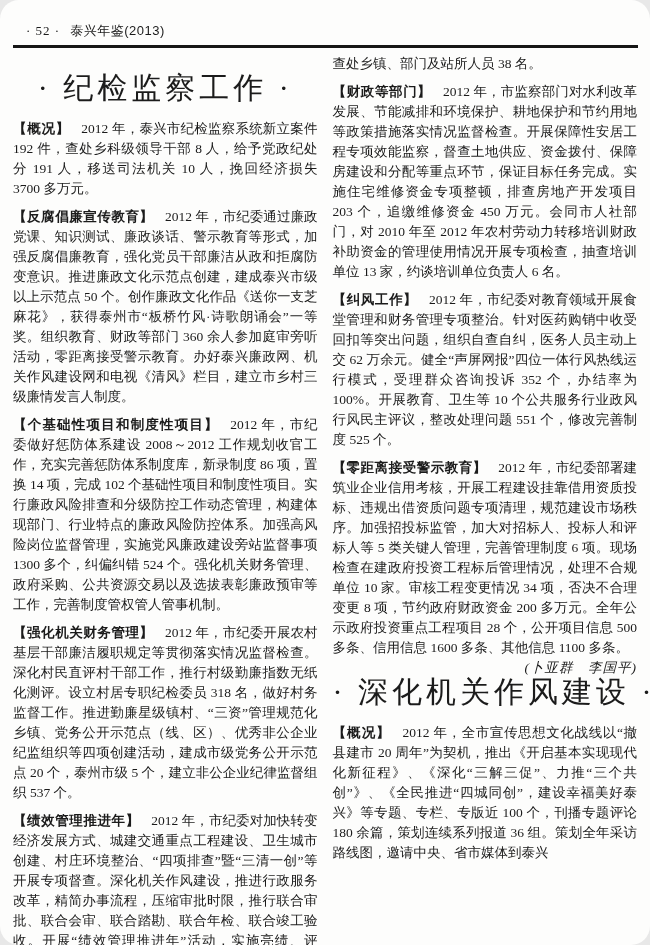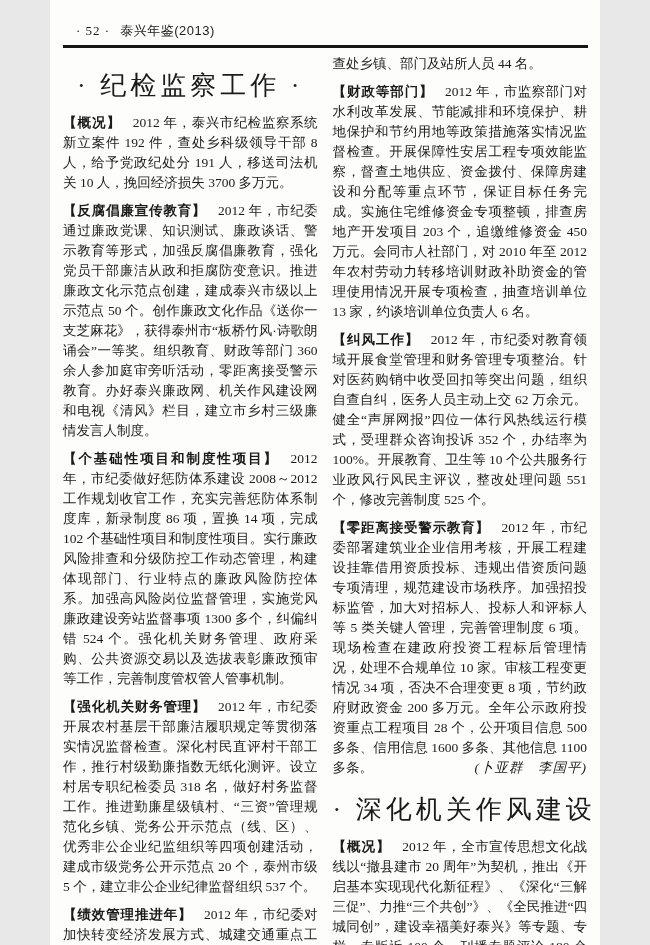--- a/index.html
+++ b/index.html
@@ -1,24 +1,25 @@
 <!DOCTYPE html>
 <html><head>
 <meta charset="utf-8">
 <style>
   html, body { margin: 0; padding: 0; background: #e8e8e8; }
   .page {
     position: relative;
-    width: 550px;
+    width: 650px;
     height: 945px;
     margin: 0 auto;
     background: #fdfdfc;
     color: #1b1b1b;
     overflow: hidden;
     font-family: "Liberation Serif", "DejaVu Serif", serif;
+    border-radius: 19px;
   }
   .page-header {
     display: flex;
     align-items: baseline;
     gap: 10px;
     padding: 9px 0 0 26px;
     font-size: 13px;
     letter-spacing: 1px;
   }
   .page-header .book-title {
@@ -31,21 +32,21 @@
     border-top: 3px solid #161616;
     margin: 5px 12px 0 13px;
   }
   .columns {
     display: flex;
     gap: 15px;
     padding: 6px 13px 0 13px;
   }
   .col { flex: 1 1 0; min-width: 0; }
   .section-title {
-    font-size: 26px;
+    font-size: 30px;
     font-weight: 500;
     text-align: center;
     letter-spacing: 4px;
     margin: 14px 0 10px 0;
     white-space: nowrap;
   }
   .para {
     margin: 0 0 8px 0;
     font-size: 13.5px;
     line-height: 20px;
@@ -98,21 +99,21 @@
         <span class="head">【强化机关财务管理】</span><span>2012 年，市纪委开展农村基层干部廉洁履职规定等贯彻落实情况监督检查。深化村民直评村干部工作，推行村级勤廉指数无纸化测评。设立村居专职纪检委员 318 名，做好村务监督工作。推进勤廉星级镇村、“三资”管理规范化乡镇、党务公开示范点（线、区）、优秀非公企业纪监组织等四项创建活动，建成市级党务公开示范点 20 个，泰州市级 5 个，建立非公企业纪律监督组织 537 个。</span>
       </p>
 
       <p class="para">
         <span class="head">【绩效管理推进年】</span><span>2012 年，市纪委对加快转变经济发展方式、城建交通重点工程建设、卫生城市创建、村庄环境整治、“四项排查”暨“三清一创”等开展专项督查。深化机关作风建设，推进行政服务改革，精简办事流程，压缩审批时限，推行联合审批、联合会审、联合踏勘、联合年检、联合竣工验收。开展“绩效管理推进年”活动，实施亮绩、评绩、比绩、核绩。推出机关部门服务品牌 162 个，实名挂牌服务重点项目 50 个。建立重大项目督查约谈、行政效能投诉处理、慢作为治理等制度，加大明查暗访力度，整治不作为、乱作为、慢作为，</span>
       </p>
     </section>
 
     <section class="col">
       <p class="para">
-        <span>查处乡镇、部门及站所人员 44 名。</span>
+        <span>查处乡镇、部门及站所人员 38 名。</span>
       </p>
 
 
       <p class="para">
         <span class="head">【财政等部门】</span><span>2012 年，市监察部门对水利改革发展、节能减排和环境保护、耕地保护和节约用地等政策措施落实情况监督检查。开展保障性安居工程专项效能监察，督查土地供应、资金拨付、保障房建设和分配等重点环节，保证目标任务完成。实施住宅维修资金专项整顿，排查房地产开发项目 203 个，追缴维修资金 450 万元。会同市人社部门，对 2010 年至 2012 年农村劳动力转移培训财政补助资金的管理使用情况开展专项检查，抽查培训单位 13 家，约谈培训单位负责人 6 名。</span>
       </p>
 
       <p class="para">
         <span class="head">【纠风工作】</span><span>2012 年，市纪委对教育领域开展食堂管理和财务管理专项整治。针对医药购销中收受回扣等突出问题，组织自查自纠，医务人员主动上交 62 万余元。健全“声屏网报”四位一体行风热线运行模式，受理群众咨询投诉 352 个，办结率为 100%。开展教育、卫生等 10 个公共服务行业政风行风民主评议，整改处理问题 551 个，修改完善制度 525 个。</span>
       </p>

